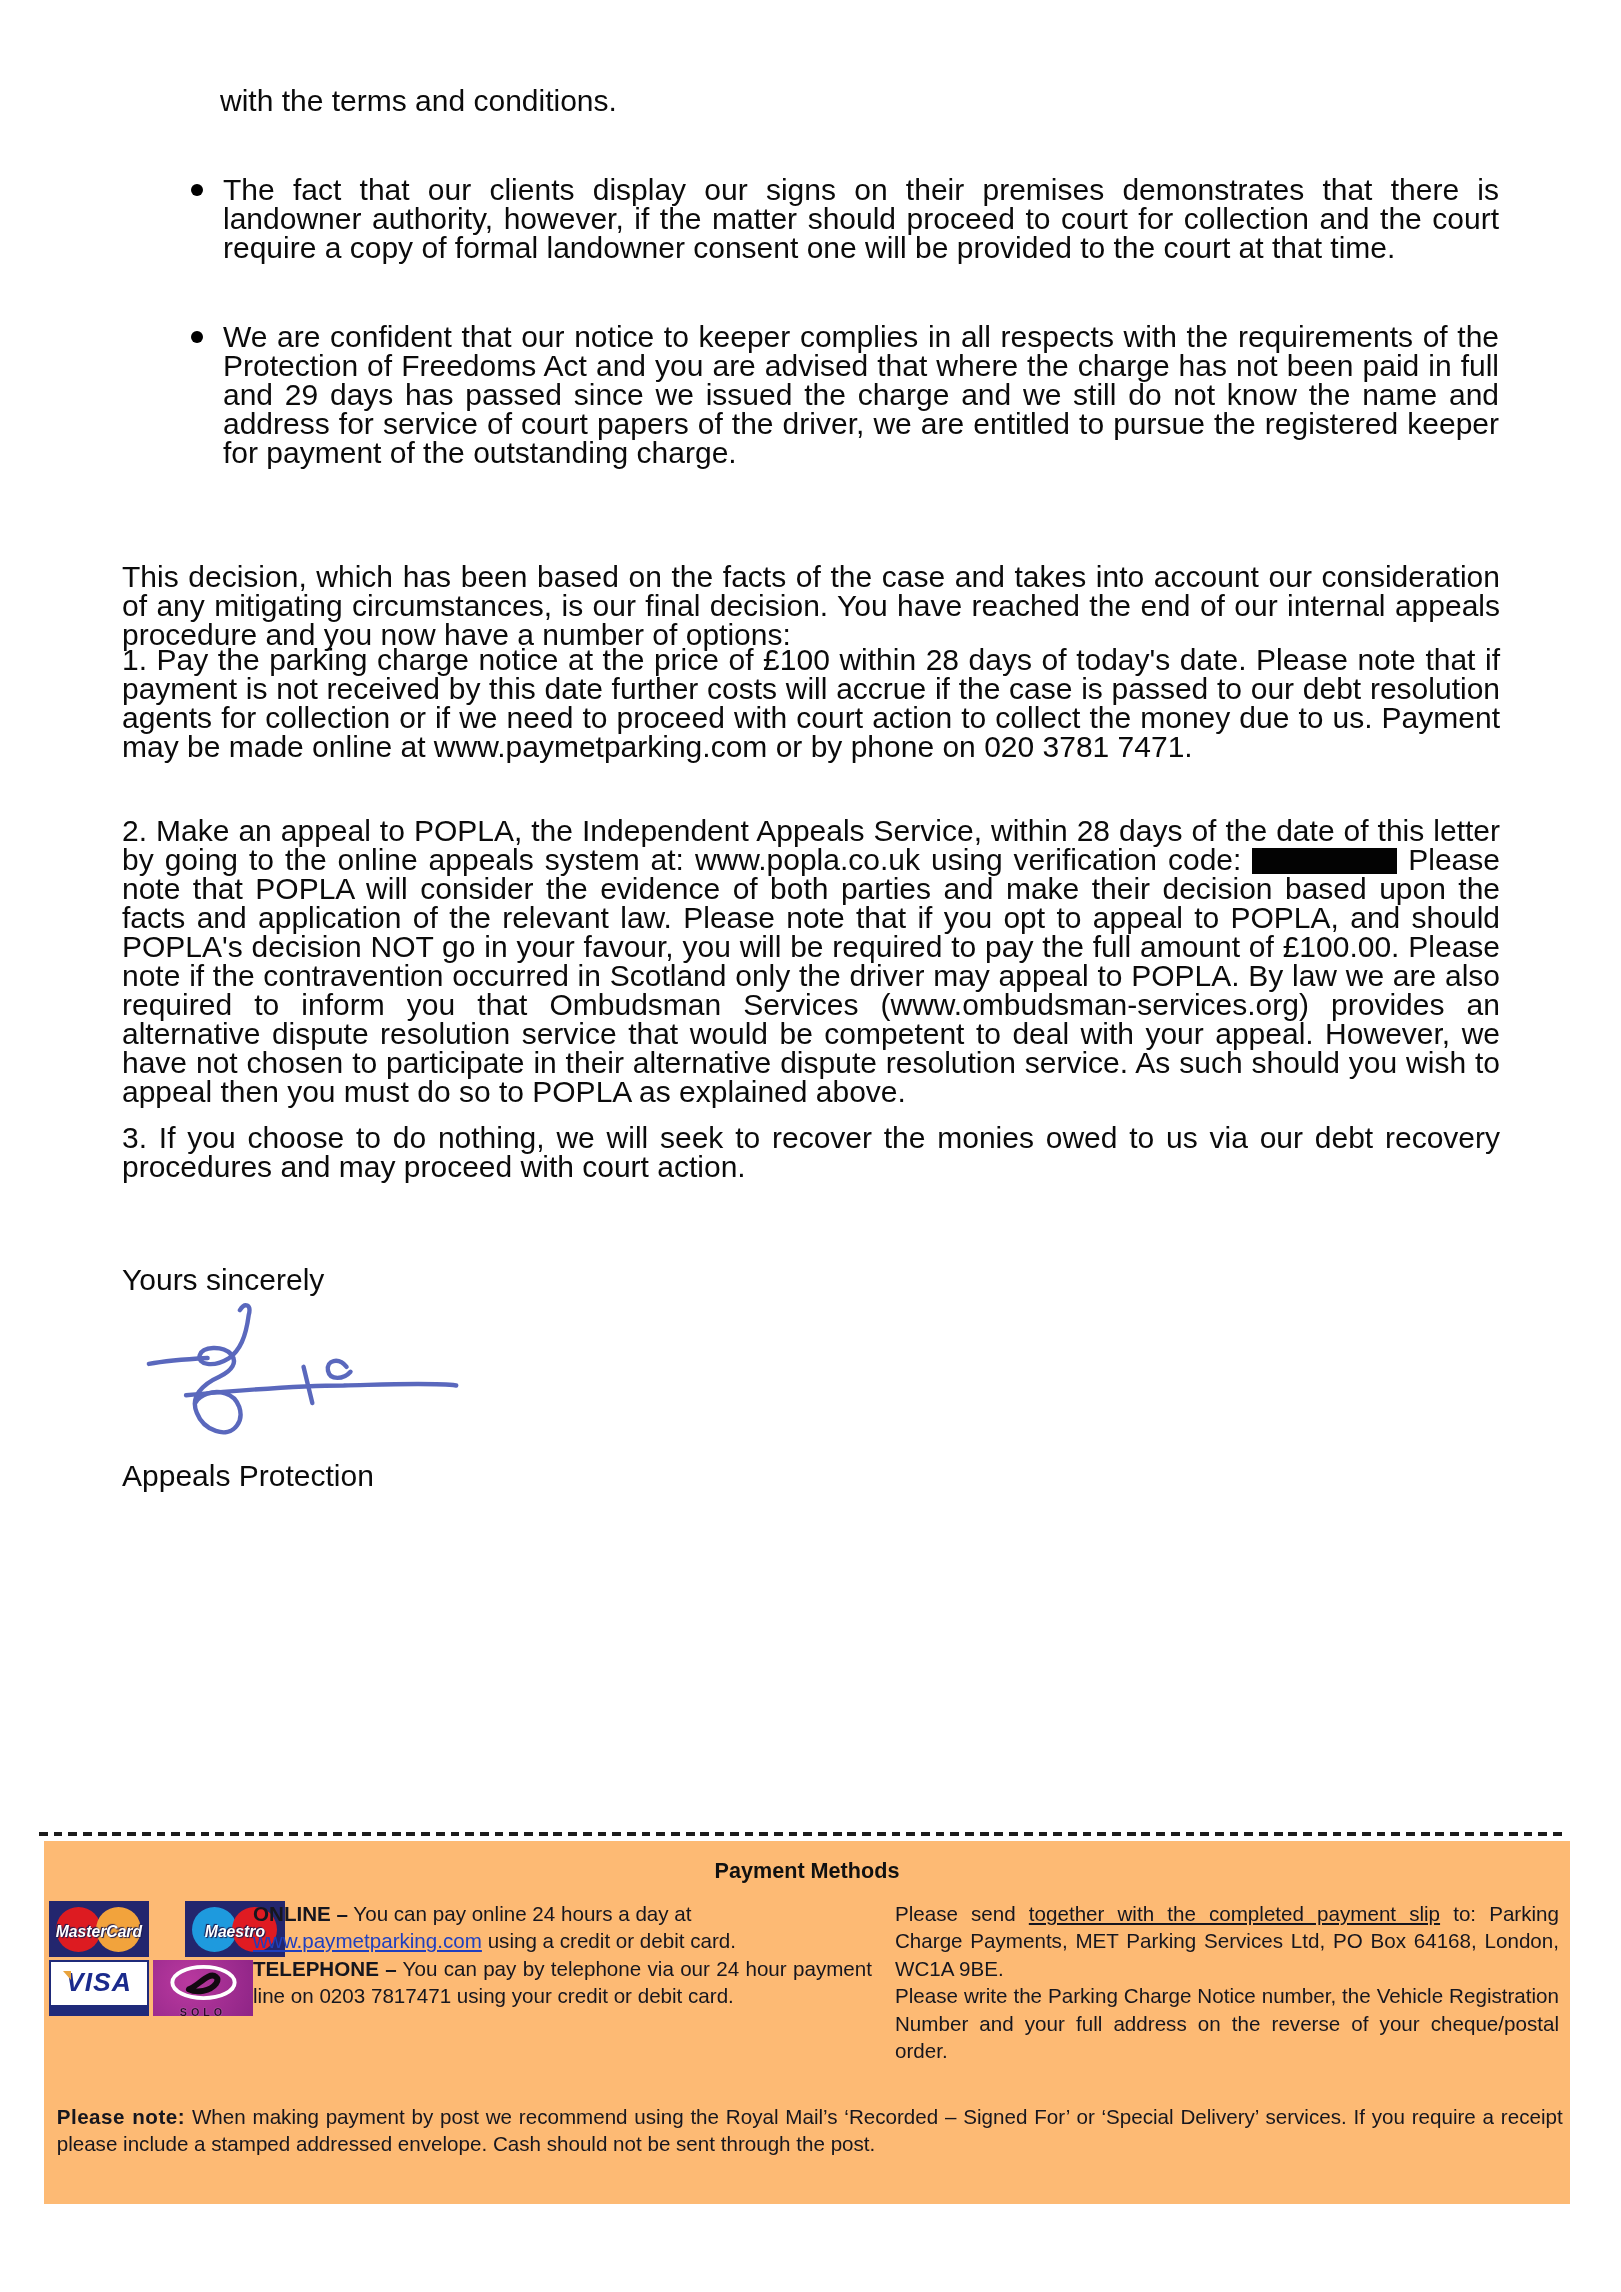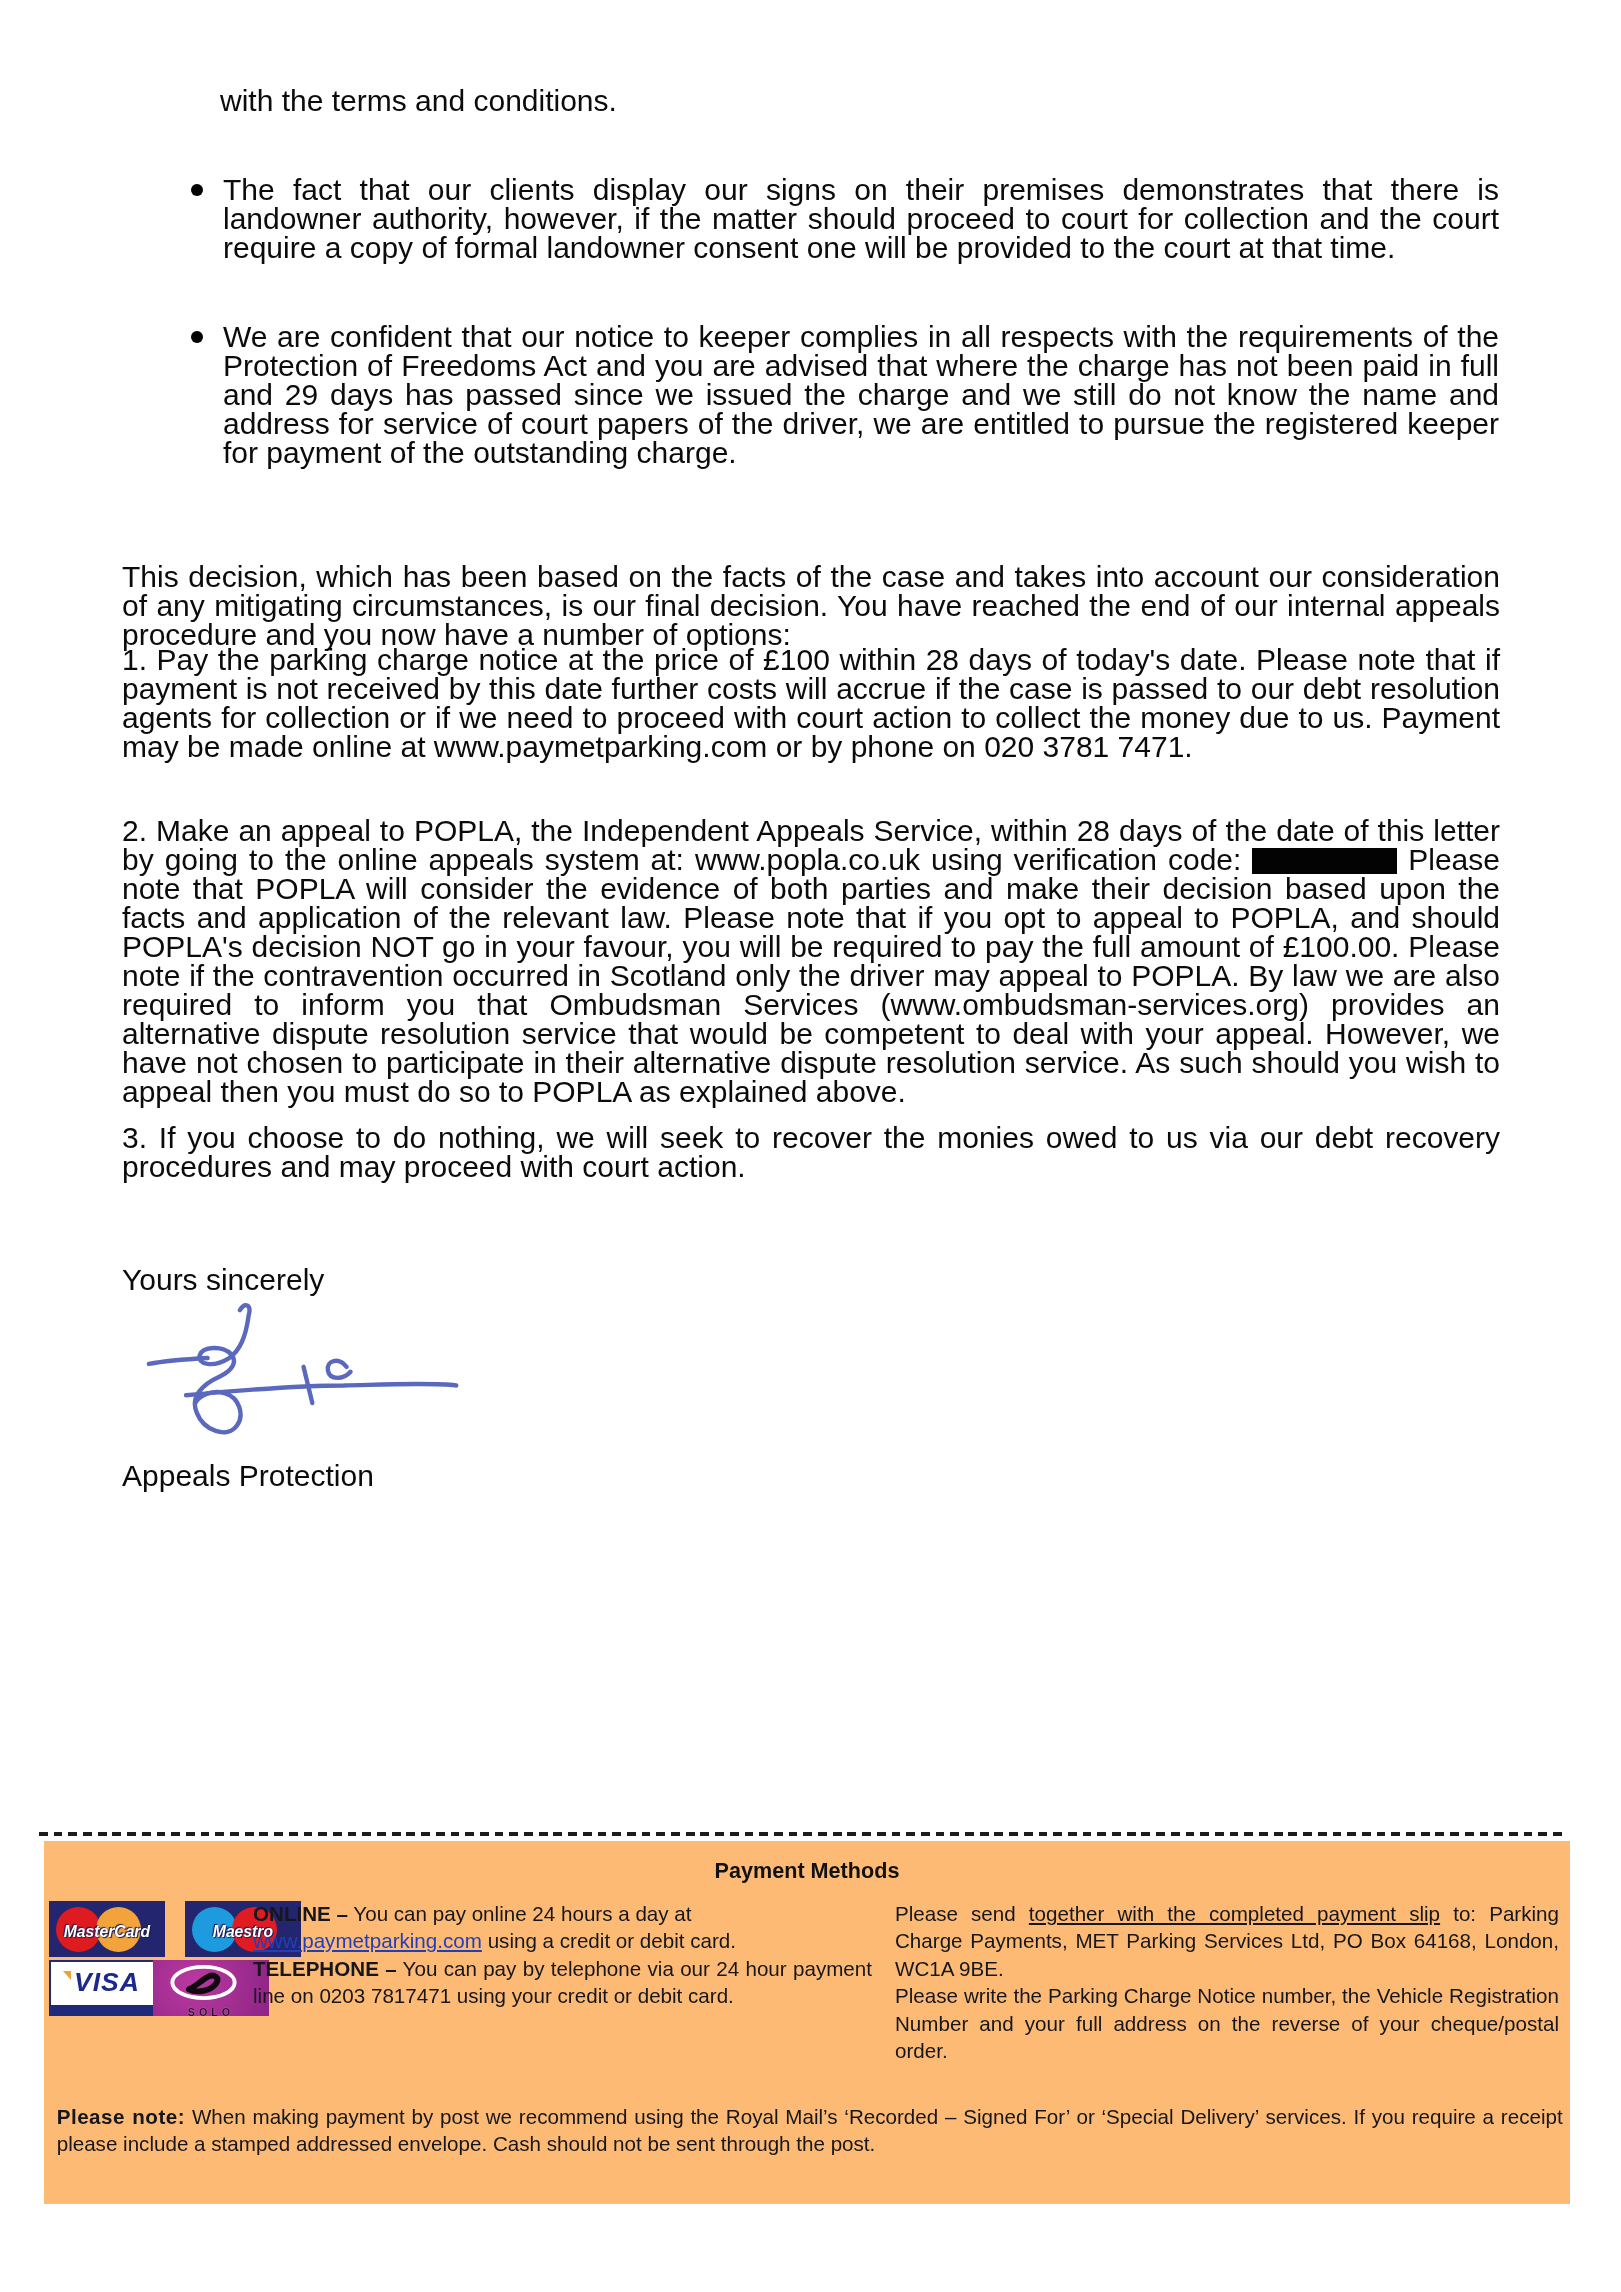--- a/index.html
+++ b/index.html
@@ -47,21 +47,21 @@
   .j { text-align:justify; }
   .pm-mid   { position:absolute; left:209px; top:59px;  width:619px; }
   .pm-right { position:absolute; left:851px; top:59px;  width:664px; }
   .pm-note  { position:absolute; left:12.7px;  top:262px; width:1506px; text-align:justify; }
   .pm-note b { letter-spacing:0.5px; }
   .link { color:#1f3fbf; text-decoration:underline; cursor:pointer; }
   .ul { text-decoration:underline; }
   
   .cards { position:absolute; left:4.9px; top:60px; width:245px; }
   .card {
-    position:absolute; width:116px; height:56px; overflow:hidden;
+    position:absolute; width:100px; height:56px; overflow:hidden;
   }
   .mc      { left:0;    top:0; background:#23266e; }
   .maestro { left:112px; top:0; background:#23266e;margin-left:24px; }
   .visa    { left:0;    top:59px; background:#ffffff; border:2.9px solid #1f2a7a; }
   .solo    { left:104px; top:59px; background:radial-gradient(circle at 35% 40%, #b9399f, #8e2486); }
   .circle { position:absolute; top:5.9px; width:45px; height:45px; border-radius:50%; }
   .mc .c1      { left:6.9px;  background:#dd1b21; }
   .mc .c2      { left:47px; background:#f2a33c; }
   .maestro .c1 { left:6.9px;  background:#1e9ade; }
   .maestro .c2 { left:47px; background:#e01b22; }

